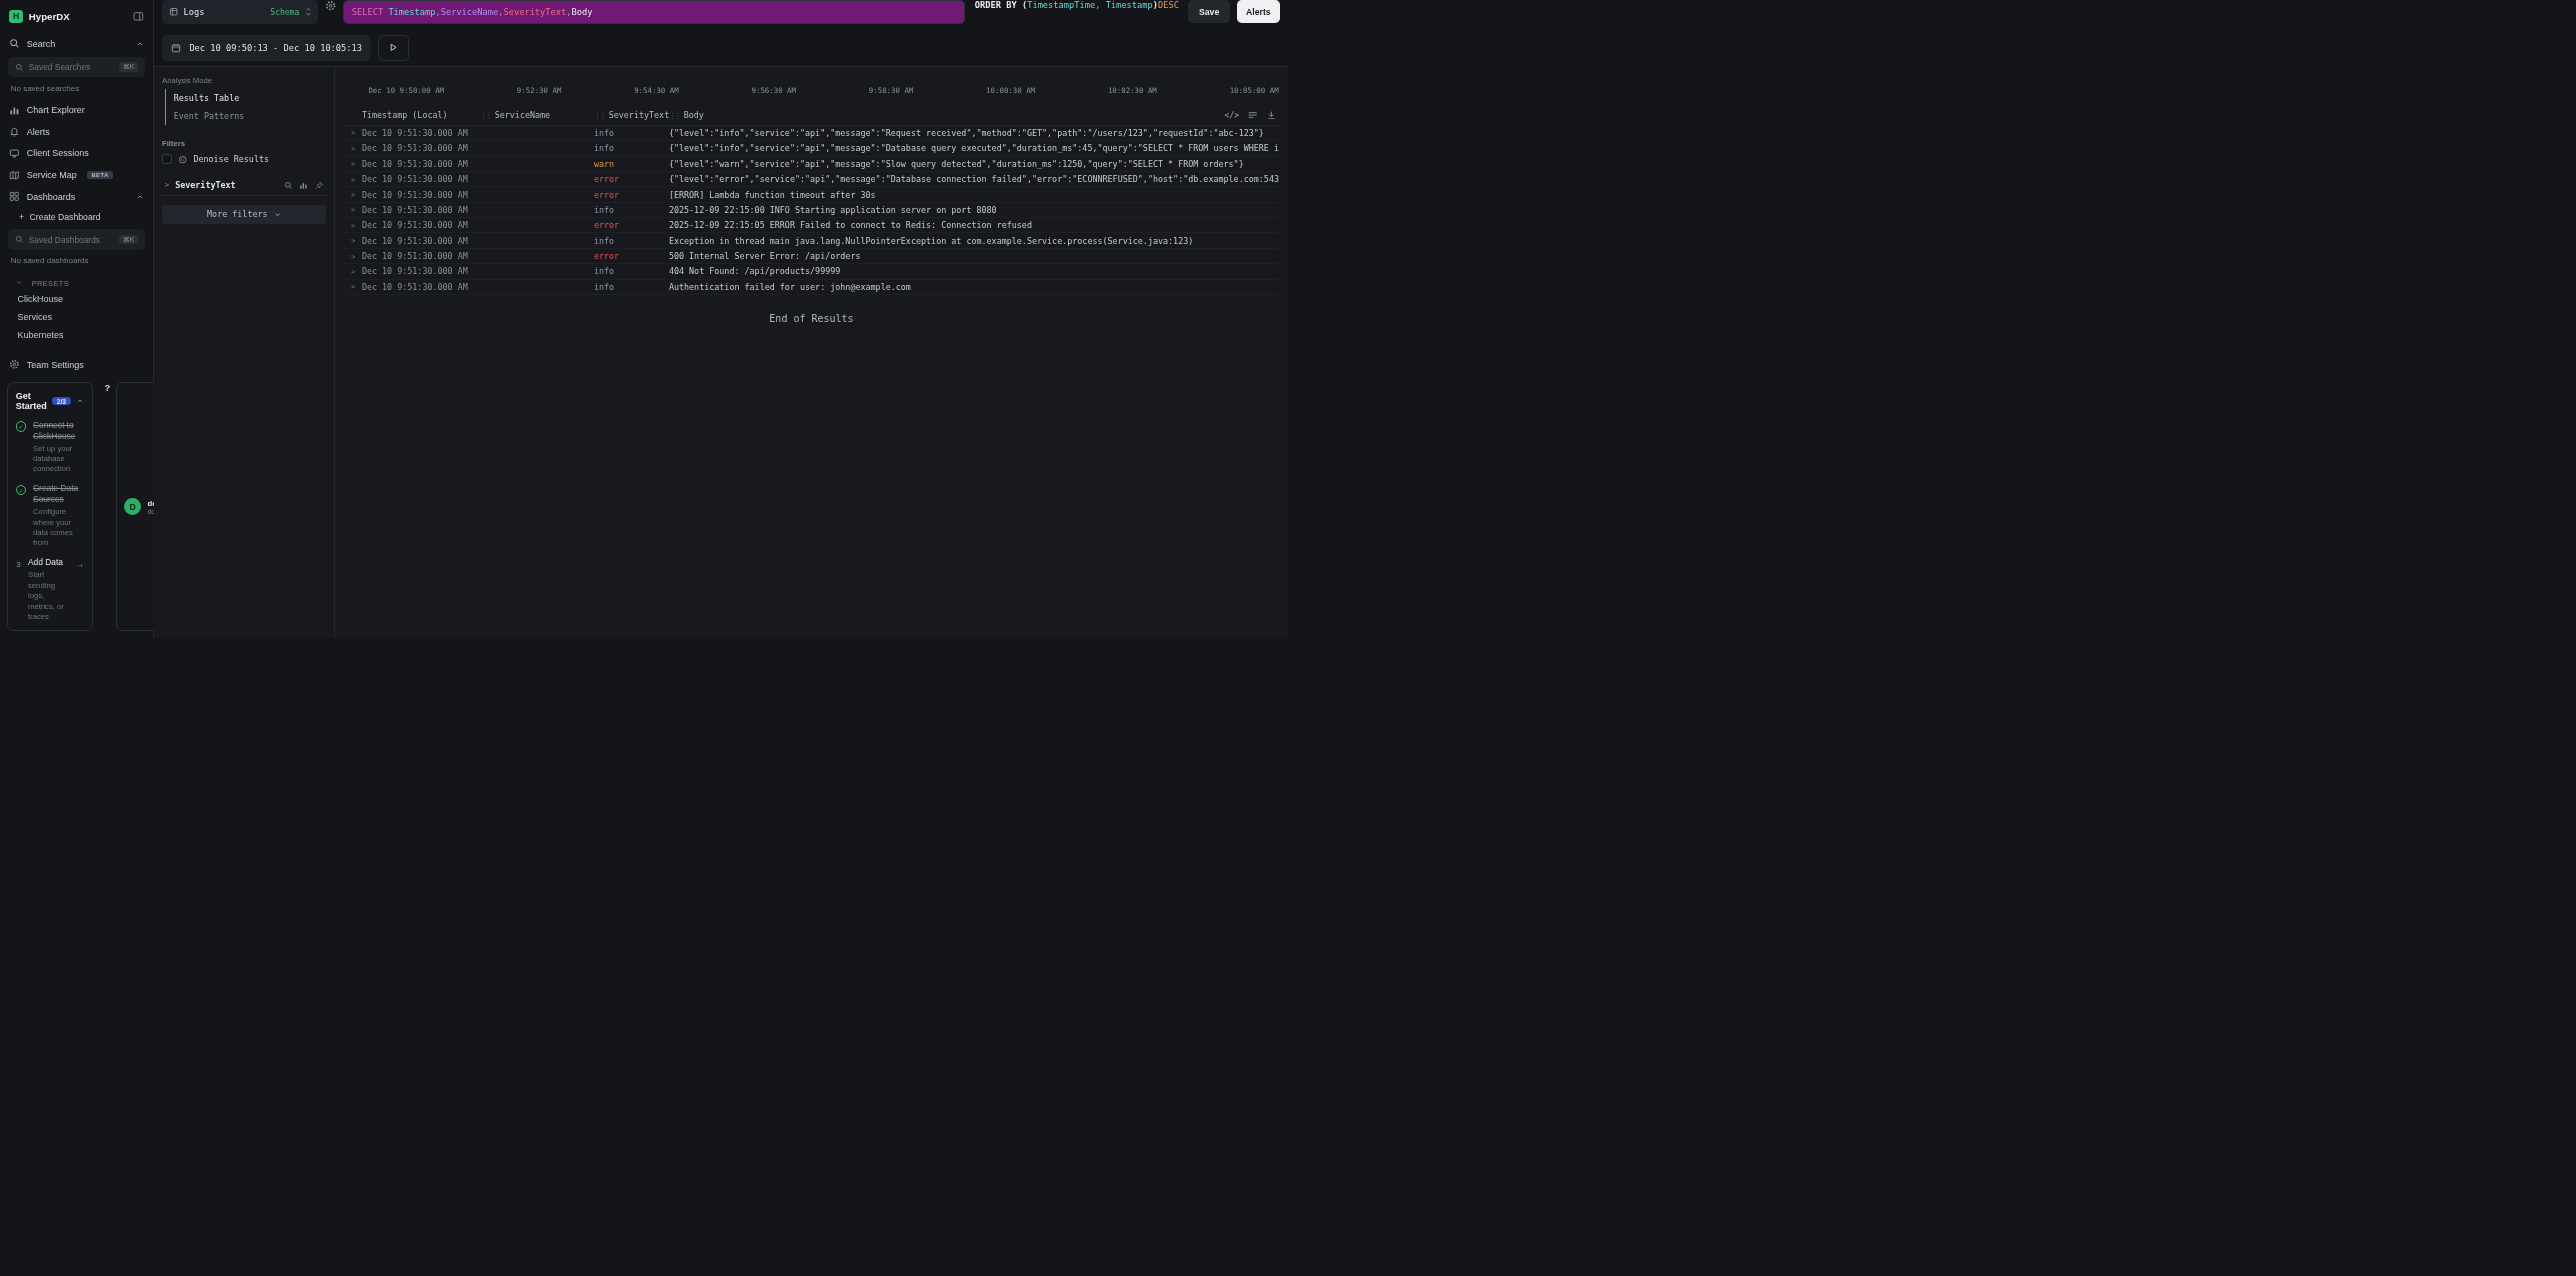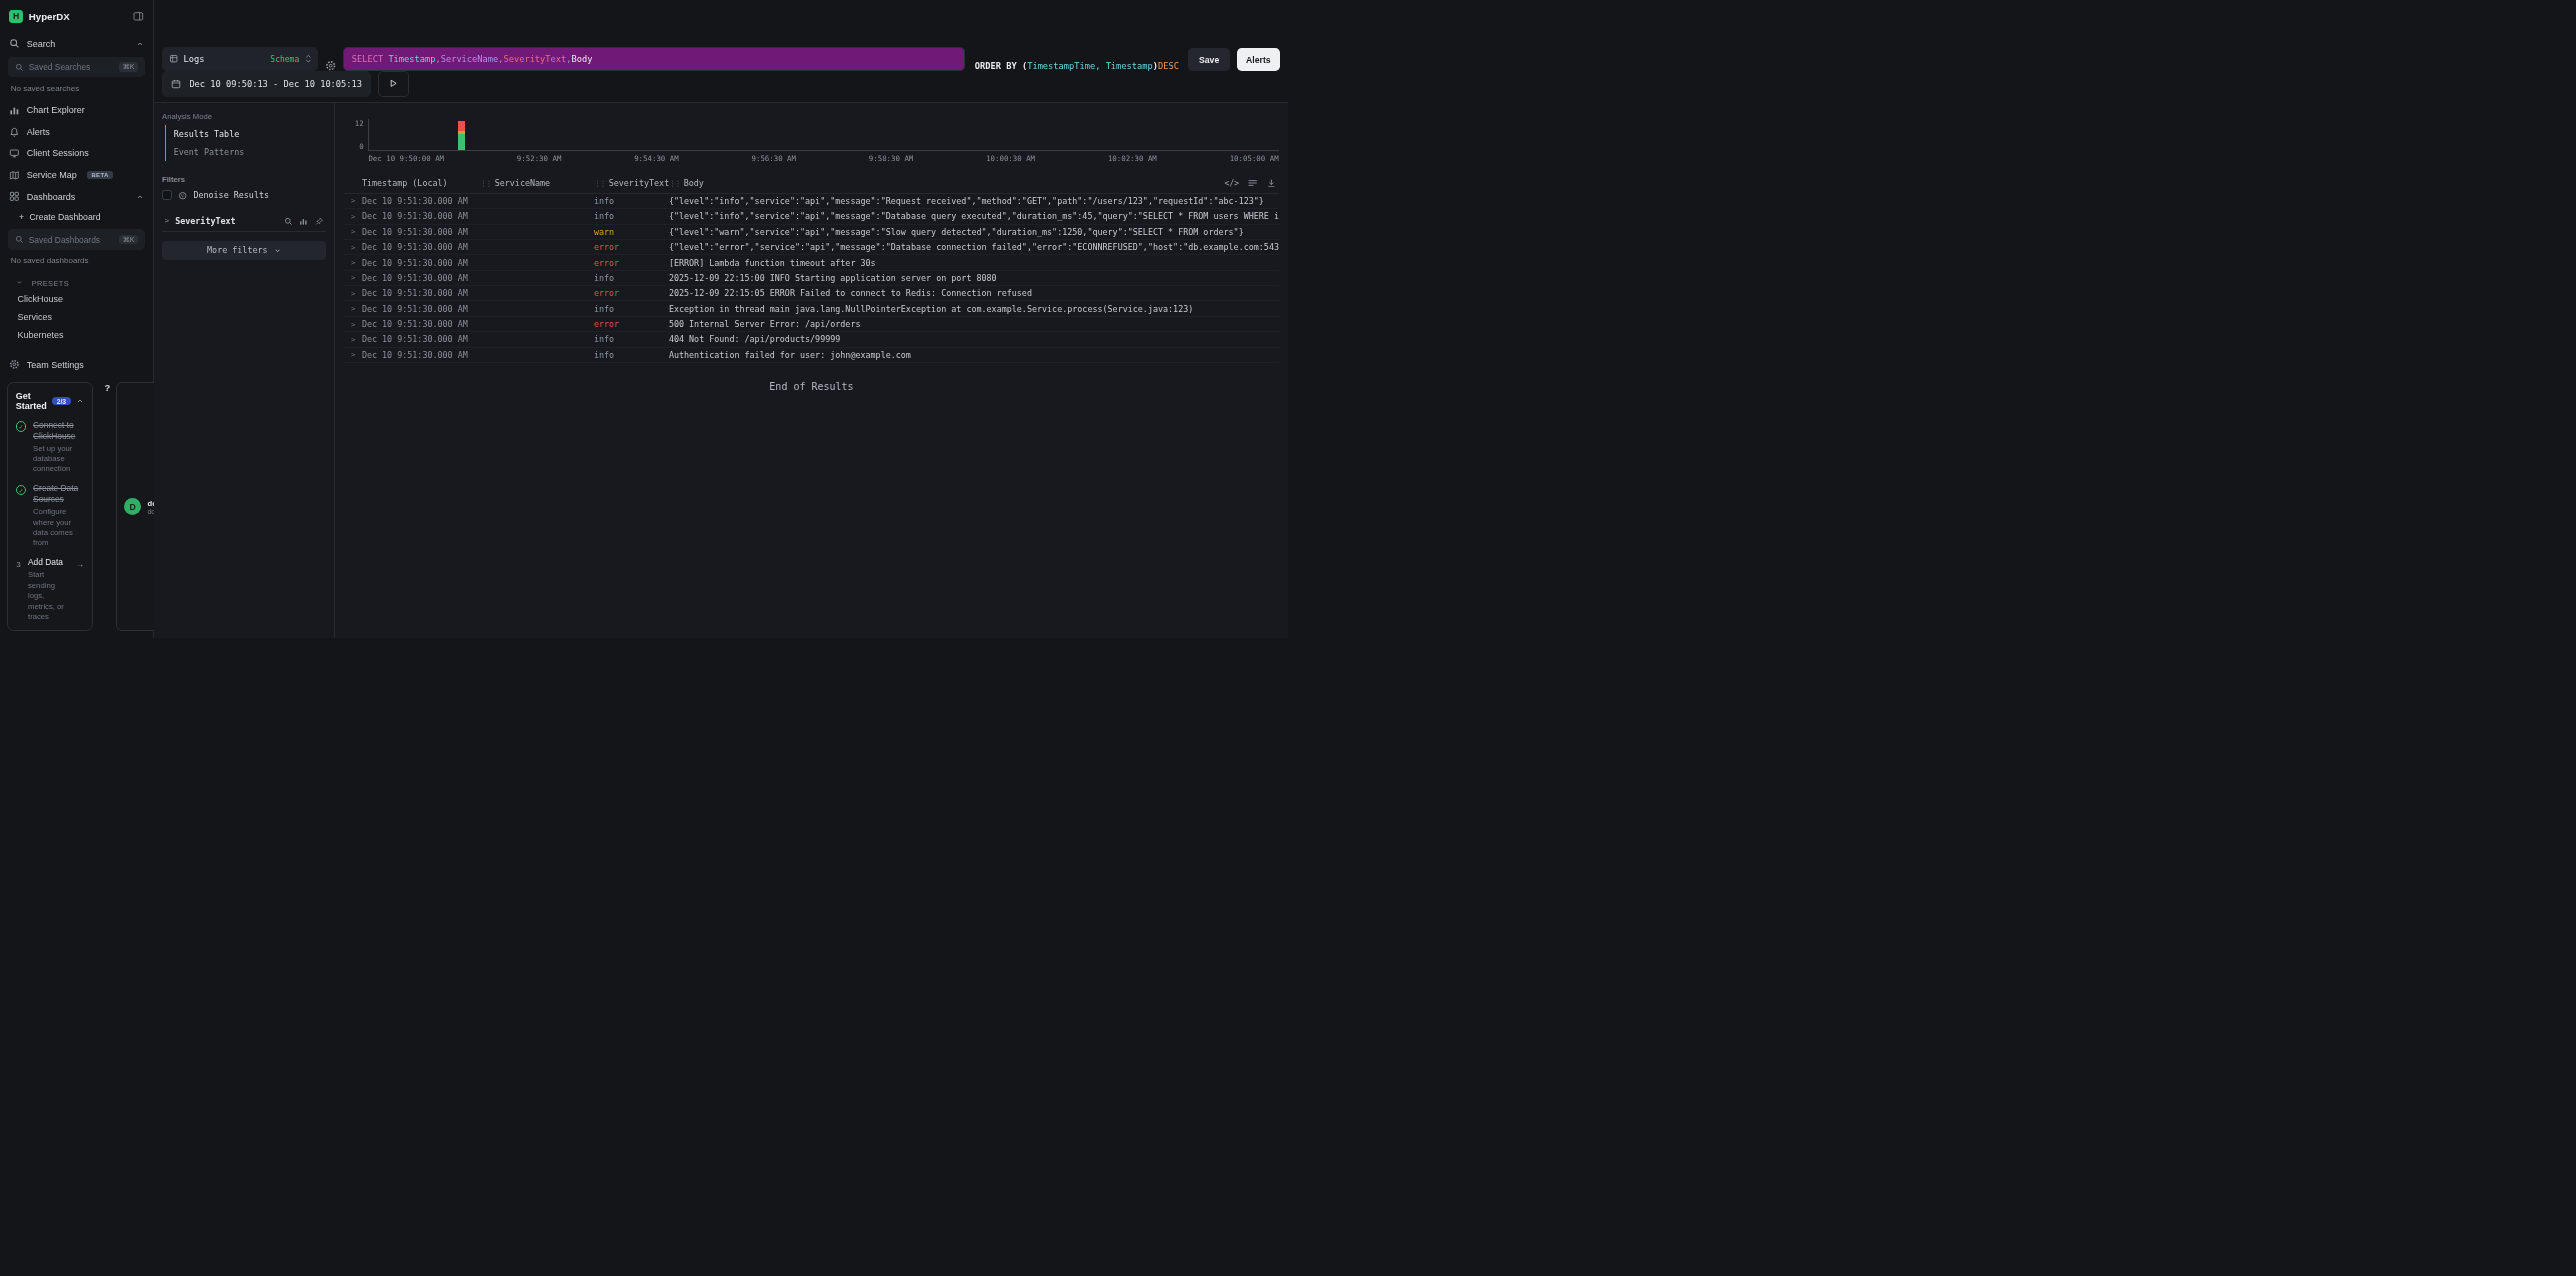--- a/index.html
+++ b/index.html
@@ -43,21 +43,21 @@
   .gs-arrow { margin-left:auto; color:#8b919a; font-size:8.7px; padding-top:1.3px; }
   .help-btn { color:#d6d9dd; font-weight:700; font-size:9.4px; padding:0 0 0 5.4px; cursor:pointer; width:16px; }
   .user-row { border:0.7px solid #2b2f36; border-radius:6px; padding:4.7px 6.7px; display:flex; align-items:center; gap:6px; cursor:pointer; background:#15171b; }
   .avatar { width:17.5px; height:17.5px; min-width:17.5px; border-radius:50%; background:#2fae66; color:#0e2317; font-weight:700; font-size:8.7px; display:flex; align-items:center; justify-content:center; }
   .user-name { font-size:7.7px; font-weight:700; color:#e6e9ec; white-space:nowrap; }
   .user-email { font-size:7px; color:#7c828b; white-space:nowrap; }
   .user-chev { margin-left:auto; color:#8b919a; }
 
   
   .main-col { flex:1; min-width:0; display:flex; flex-direction:column; background:#131518; }
-  .topbar { height:35px; display:flex; align-items:flex-end; gap:6.7px; padding:0 8px;margin-top:36px; }
+  .topbar { height:35px; display:flex; align-items:flex-start; gap:6.7px; padding:0 8px; }
   .source-select { height:24px; width:156px; min-width:156px; background:#202329; border-radius:4.7px; display:flex; align-items:center; gap:5.4px; padding:0 6.7px; cursor:pointer; }
   .source-label { color:#e3e6ea; font-size:8.7px; }
   .schema-badge { margin-left:auto; color:#41c27c; font-size:8px; }
   .gear-btn { color:#9aa0a8; cursor:pointer; }
   .query-box { flex:1; min-width:0; height:24px; background:#701a75; border:0.7px solid #2b2f36; border-radius:4.7px; display:flex; align-items:center; padding:0 8px; font-size:8.7px; white-space:nowrap; overflow:hidden; cursor:text; }
   .q-kw { color:#e06cb8; } .q-sp { white-space:pre; }
   .q-ts { color:#6ed3de; } .q-sn { color:#b18ff0; } .q-st { color:#ef6a88; } .q-body { color:#e8eaed; }
   .q-comma { color:#9aa0a8; }
   .orderby { display:flex; align-items:center; white-space:nowrap; font-size:8.7px; padding:0 2.7px; }
   .ob-kw { color:#e8eaed; font-weight:700; } .ob-fields { color:#6ed3de; } .ob-dir { color:#eb9a57; }
@@ -458,33 +458,20 @@
                   <polyline points="3,4.5 6,7.5 9,4.5" fill="none" stroke="currentColor" stroke-width="1.4"></polyline>
                 </svg>
               </span>
           </div>
         </div>
       </div>
 
       <main class="results">
 
         <div class="chart-wrap">
-          <div class="chart-row">
-            <div class="y-axis mono">
-              <span>12</span>
-              <span>0</span>
-            </div>
-            <div class="plot">
-              <div class="chart-bar" style="left: 9.8%;">
-                  <div style="height: 16px; background: rgb(63, 191, 111);"></div>
-                  <div style="height: 2.7px; background: rgb(215, 160, 63);"></div>
-                  <div style="height: 10.7px; background: rgb(229, 83, 75);"></div>
-                </div>
-            </div>
-          </div>
           <div class="x-ticks mono">
               <span>Dec 10 9:50:00 AM</span>
               <span>9:52:30 AM</span>
               <span>9:54:30 AM</span>
               <span>9:56:30 AM</span>
               <span>9:58:30 AM</span>
               <span>10:00:30 AM</span>
               <span>10:02:30 AM</span>
               <span>10:05:00 AM</span>
             </div>

